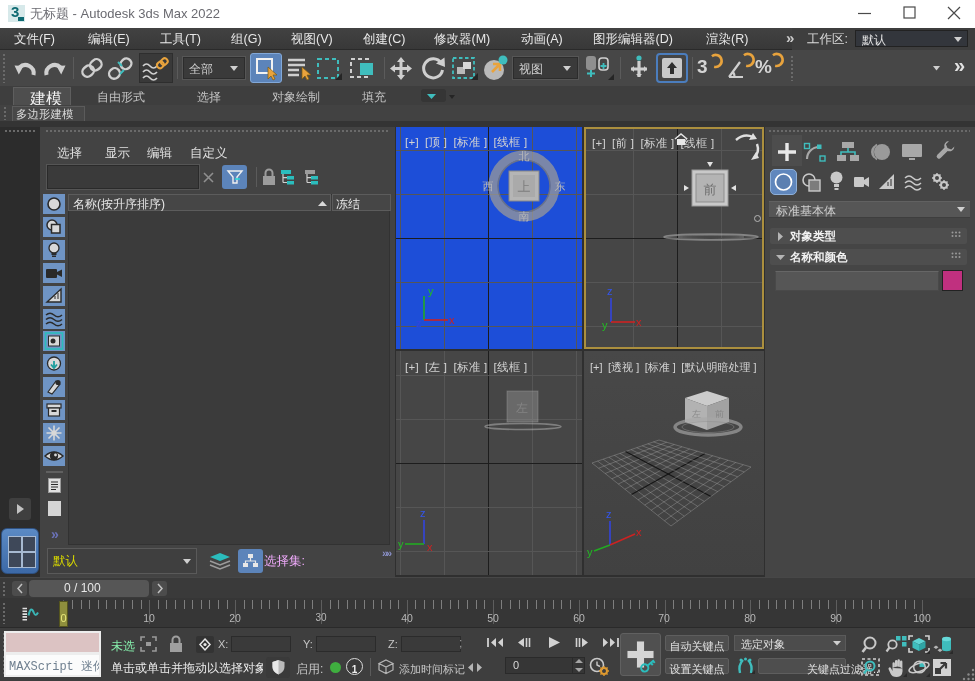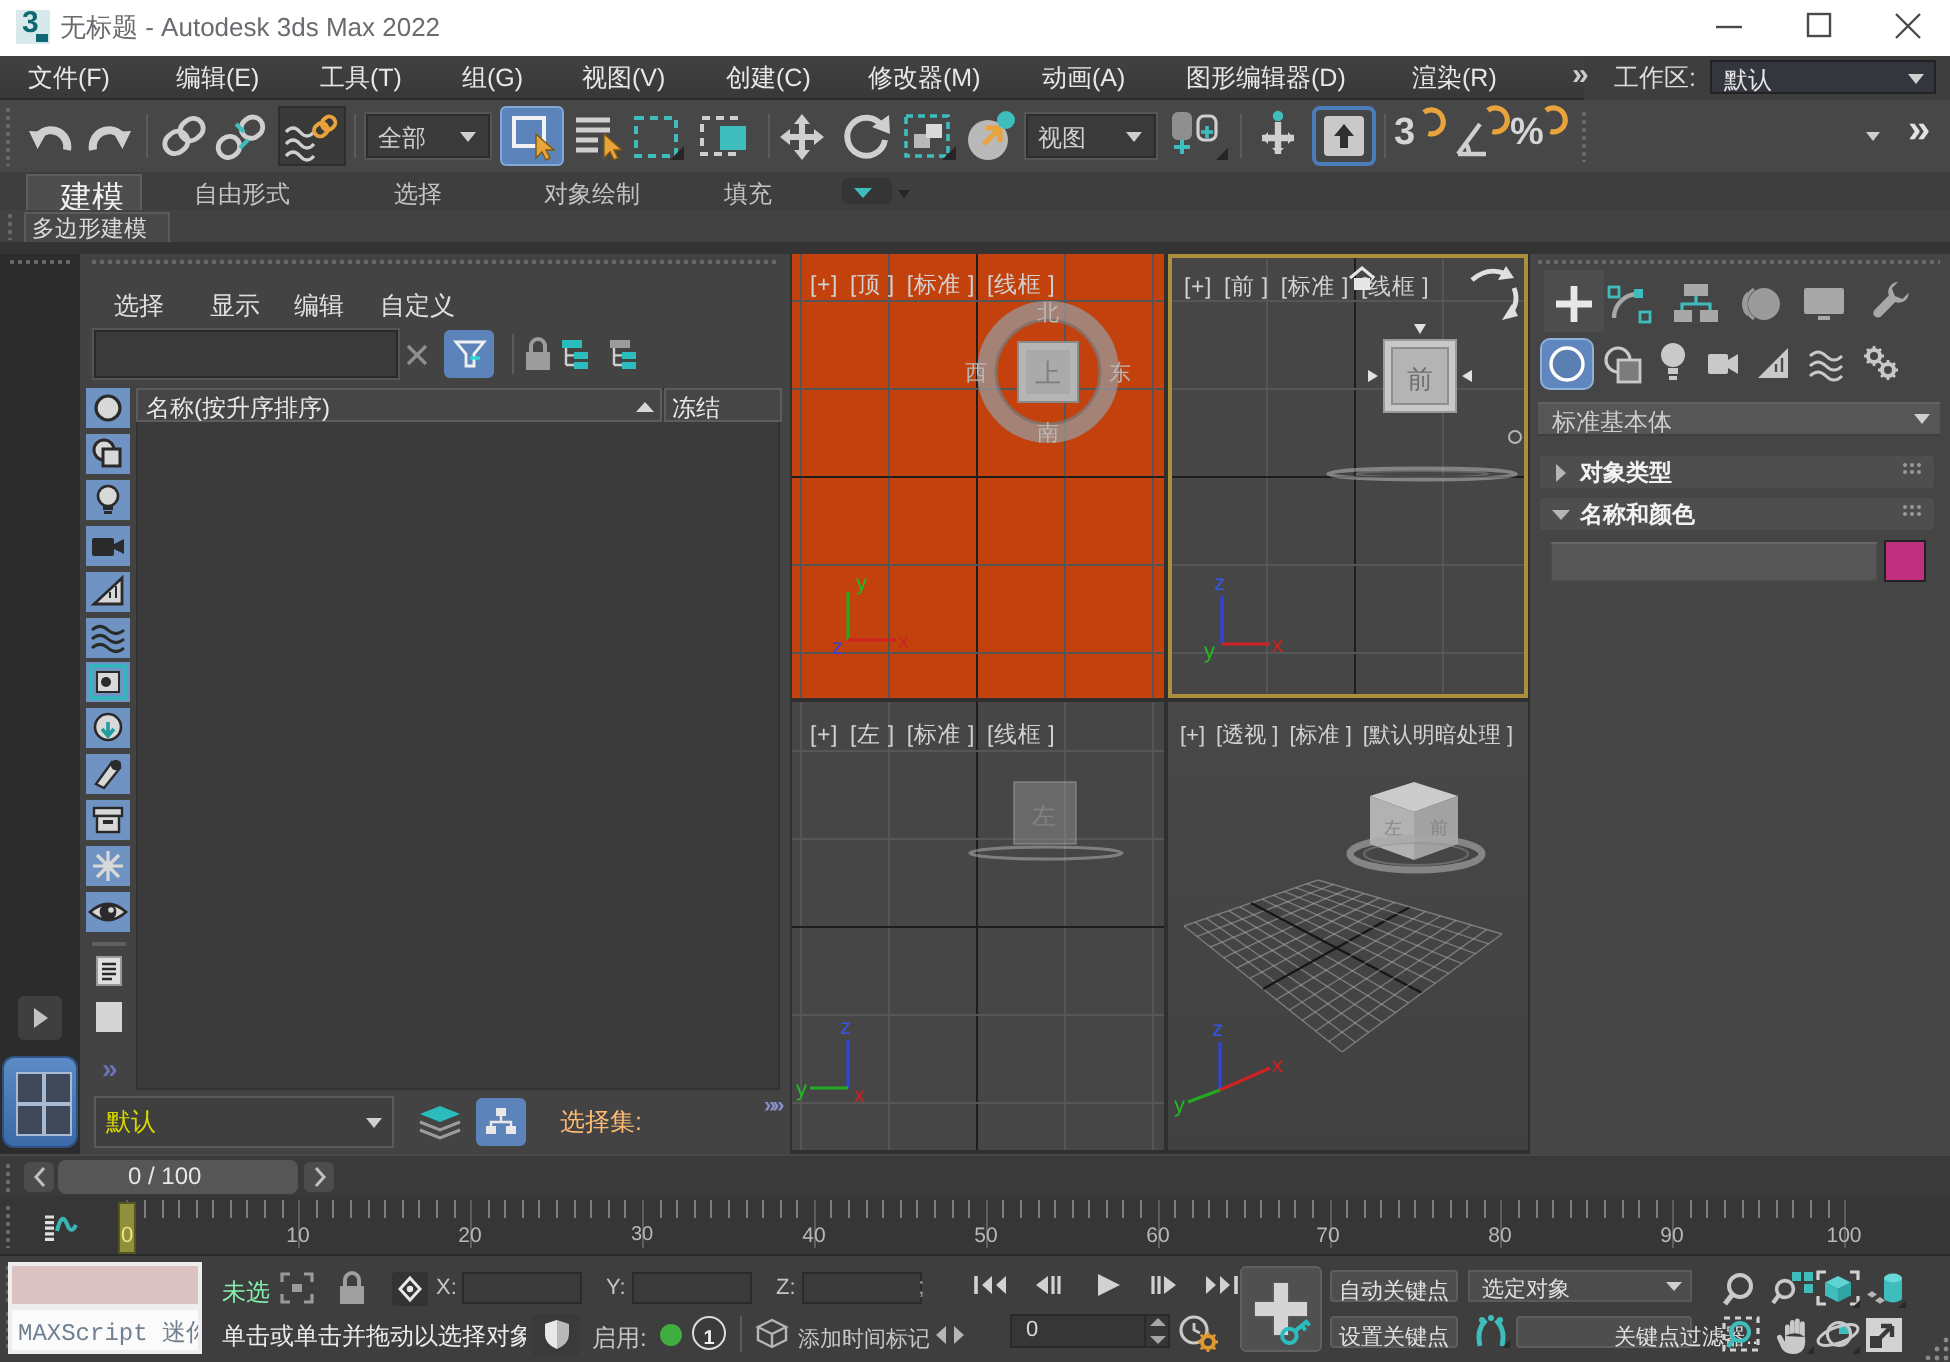--- a/index.html
+++ b/index.html
@@ -330,26 +330,26 @@
     <path d="M10 0 L20 4 L10 8 L0 4 Z" fill="#2bbdbd"></path>
     <path d="M0 8 L10 12 L20 8 M0 12 L10 16 L20 12" fill="none" stroke="#9c9c9c" stroke-width="1.5"></path>
   </svg>
   <div class="abs" style="left:198px;top:422px;width:25px;height:24px;background:#5c84ba;border-radius:3px;"></div>
   <svg style="left:203px;top:427px;width:15px;height:14px;" viewBox="0 0 15 14">
     <rect x="5" y="0" width="5" height="4" fill="#e8e8e8"></rect>
     <rect x="0" y="9" width="5" height="4" fill="#e8e8e8"></rect>
     <rect x="10" y="9" width="5" height="4" fill="#e8e8e8"></rect>
     <path d="M7.5 4 V7 M2.5 9 V7 H12.5 V9" stroke="#e8e8e8" stroke-width="1.2" fill="none"></path>
   </svg>
-  <div class="txt" style="left:240px;top:426px;font-size:12.5px;color:#fdba74;">选择集:</div>
+  <div class="txt" style="left:224px;top:426px;font-size:12.5px;color:#f0abfc;">选择集:</div>
   <div class="txt" style="left:342px;top:420px;font-size:11px;color:#8a90c8;font-weight:bold;letter-spacing:-2px;">»»</div>
 </div>
 
 <div id="viewports" class="abs" style="left:395px;top:127px;width:370px;height:450px;background:#2f2f2f;">
-  <div class="abs" style="left:1px;top:0;width:186px;height:222px;background:#c2410c;overflow:hidden;">
+  <div class="abs" style="left:1px;top:0;width:186px;height:222px;background:#1d4ed8;overflow:hidden;">
   <div class="abs" style="left:4px;top:0;width:1px;height:222px;background:#565656;"></div>
   <div class="abs" style="left:48px;top:0;width:1px;height:222px;background:#565656;"></div>
   <div class="abs" style="left:92px;top:0;width:1px;height:222px;background:#1d1d1d;"></div>
   <div class="abs" style="left:136px;top:0;width:1px;height:222px;background:#565656;"></div>
   <div class="abs" style="left:180px;top:0;width:1px;height:222px;background:#565656;"></div>
   <div class="abs" style="left:0;top:23px;width:186px;height:1px;background:#565656;"></div>
   <div class="abs" style="left:0;top:67px;width:186px;height:1px;background:#565656;"></div>
   <div class="abs" style="left:0;top:111px;width:186px;height:1px;background:#1d1d1d;"></div>
   <div class="abs" style="left:0;top:155px;width:186px;height:1px;background:#565656;"></div>
   <div class="abs" style="left:0;top:199px;width:186px;height:1px;background:#565656;"></div>

